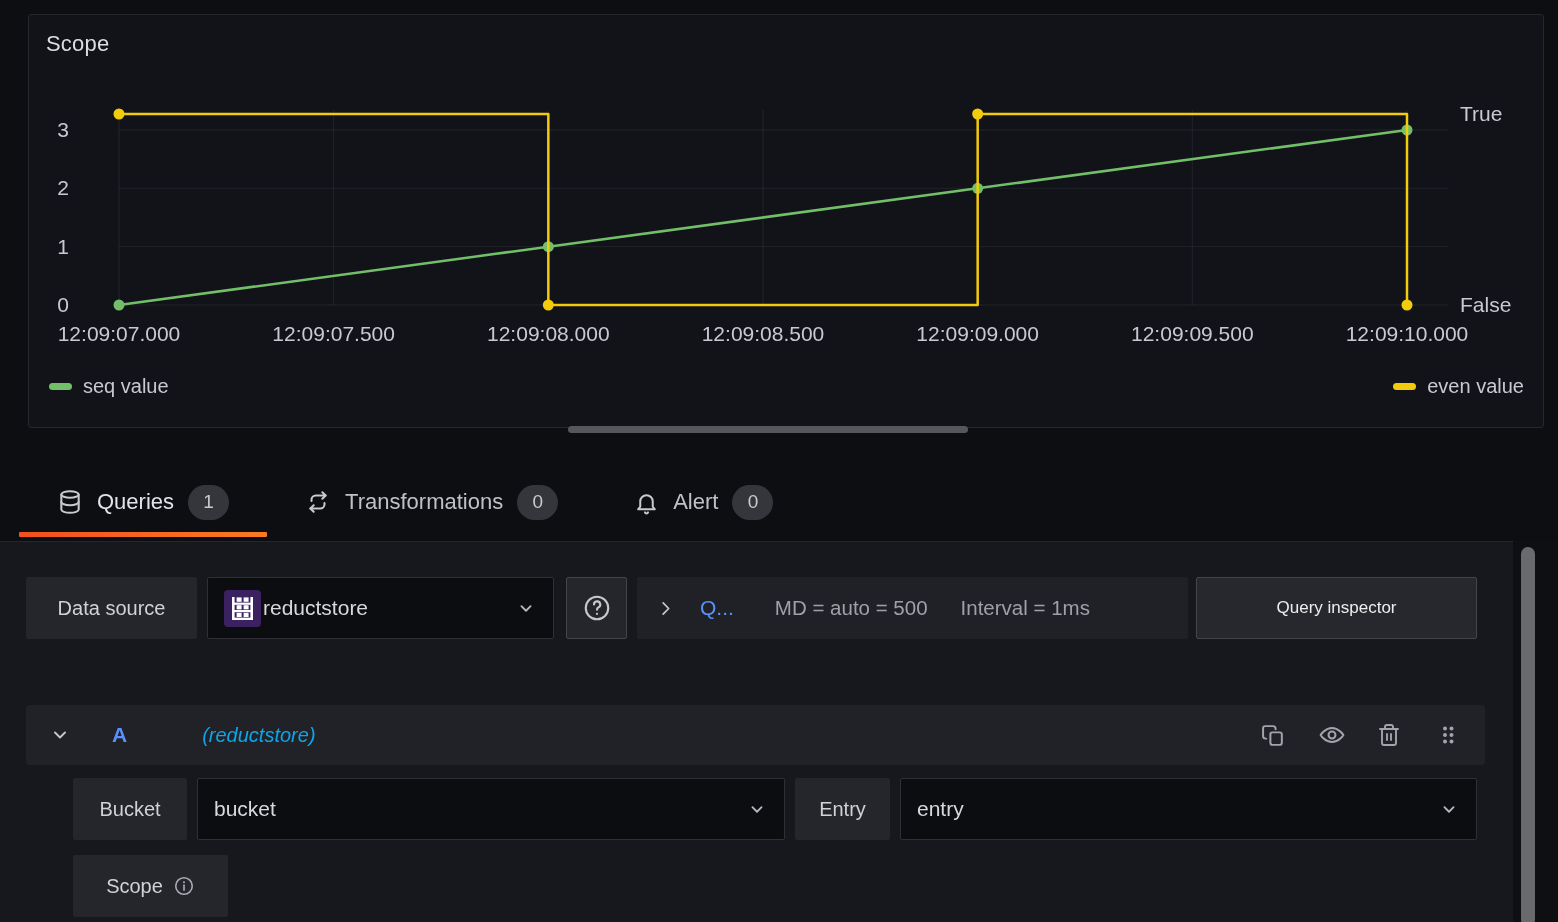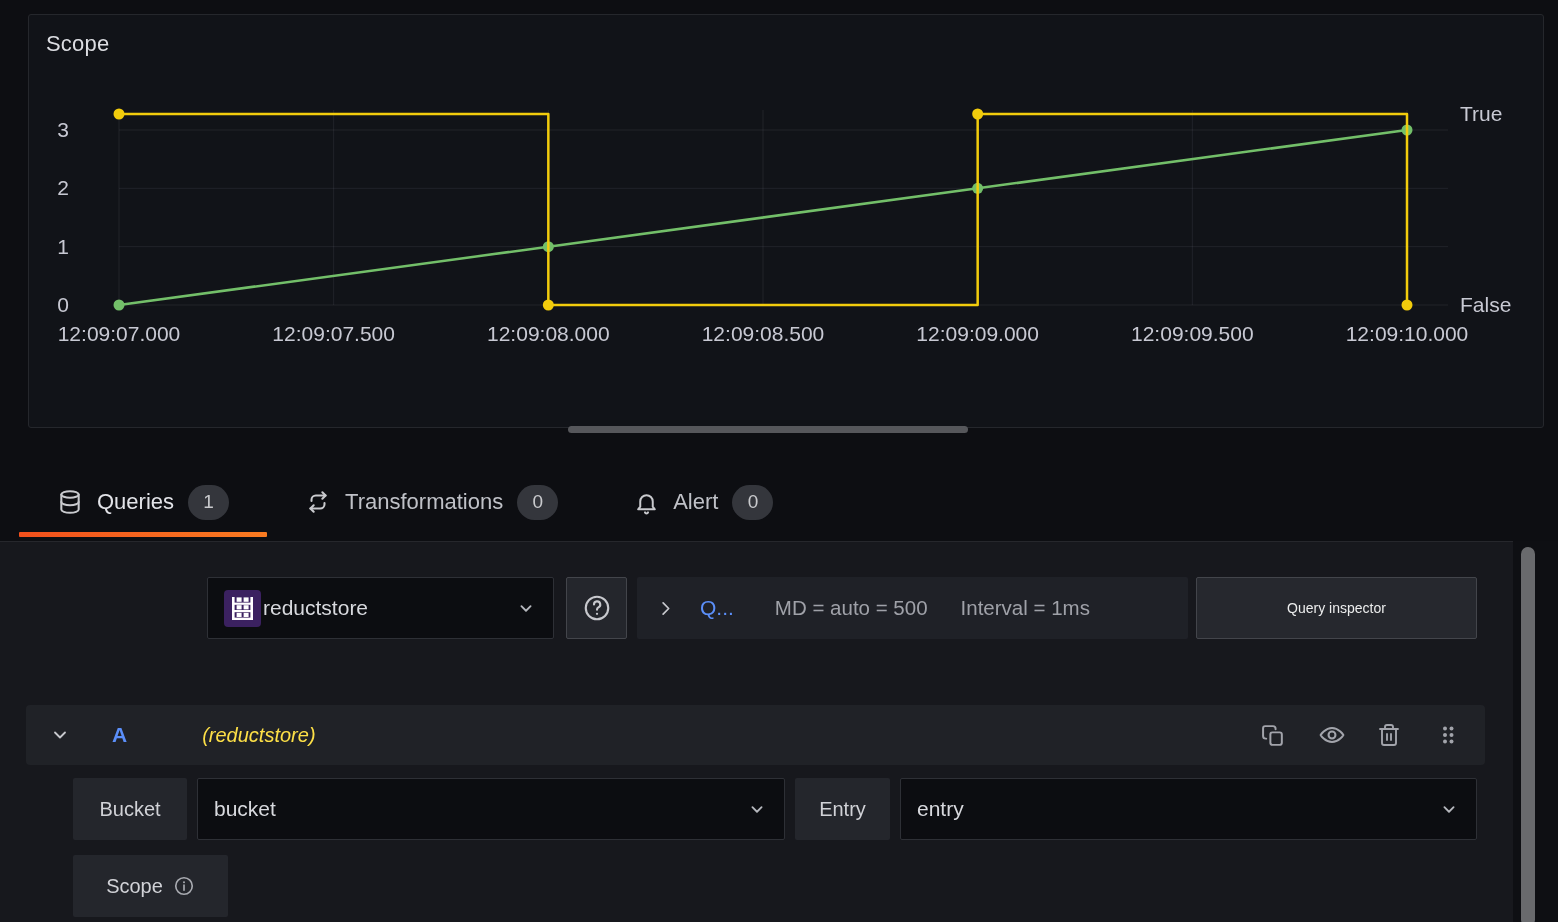--- a/index.html
+++ b/index.html
@@ -32,30 +32,30 @@
            color:#c9cacd; font-size:19px; display:flex; align-items:center; justify-content:center; }
 
   
   #editor { left:0; top:541px; width:1513px; height:381px; background:#17181d; border-top:1px solid #26272c; }
   .label-box { background:#24262c; color:#d1d2d7; font-size:20px; border-radius:2px;
                display:flex; align-items:center; justify-content:center; gap:10px; height:62px; }
   .select { height:62px; background:#0c0d11; border:1px solid #2e3036; border-radius:2px;
             display:flex; align-items:center; padding:0 16px; color:#d8d9de; font-size:21px; cursor:pointer; }
   .select .chev { margin-left:auto; color:#b6b8be; display:flex; }
   .btn { background:#26282e; border:1px solid #43454b; border-radius:2px; color:#eceded;
-         display:flex; align-items:center; justify-content:center; font-size:14px; font-weight:500; cursor:pointer;text-align:center; }
+         display:flex; align-items:center; justify-content:center; font-size:17px; font-weight:500; cursor:pointer;text-align:center; }
 
   #opts-box { left:637px; top:35px; width:551px; height:62px; background:#1f2127; border-radius:2px;
               display:flex; align-items:center; color:#9fa1a8; font-size:20.5px; }
   #opts-box .qlabel { color:#5b8ff9; font-size:21px; font-weight:500; }
 
   #query-row { left:26px; top:163px; width:1459px; height:60px; background:#202227; border-radius:4px;
                display:flex; align-items:center; }
   #query-row .refid { color:#5b8ff9; font-size:21px; font-weight:700; }
-  #query-row .hint { color:#fde047; font-size:20px; font-style:italic; }
+  #query-row .hint { color:#0ea5e9; font-size:20px; font-style:italic; }
   .icon-btn { color:#a2a4ab; display:flex; align-items:center; justify-content:center; cursor:pointer; }
 
   
   #scroll-area { left:1513px; top:541px; width:45px; height:381px; background:#0e0f13; }
   #scroll-thumb { left:1521px; top:547px; width:14px; height:380px; border-radius:8px; background:#696a6d; z-index:4; }
 
   svg.ic { display:block; }
 </style>
 </head>
 <body>
@@ -91,20 +91,30 @@
       <circle cx="519.3333333333333" cy="231.66666666666669" r="5.5" fill="#73bf69"></circle>
       <circle cx="948.6666666666666" cy="173.33333333333334" r="5.5" fill="#73bf69"></circle>
       <circle cx="1378" cy="115" r="5.5" fill="#73bf69"></circle>
       <path d="M90 99 L519.3333333333333 99 L519.3333333333333 290 L948.6666666666666 290 L948.6666666666666 99 L1378 99 L1378 290" fill="none" stroke="#f2cc0c" stroke-width="2.5" stroke-linejoin="round"></path>
       <circle cx="90" cy="99" r="5.5" fill="#f2cc0c"></circle>
       <circle cx="519.3333333333333" cy="290" r="5.5" fill="#f2cc0c"></circle>
       <circle cx="948.6666666666666" cy="99" r="5.5" fill="#f2cc0c"></circle>
       <circle cx="1378" cy="290" r="5.5" fill="#f2cc0c"></circle>
     </svg>
   <div id="panel-title" class="abs">Scope</div>
+  <div id="legend" class="abs">
+    <span class="legend-item">
+      <span class="swatch" style="background: rgb(115, 191, 105);"></span>
+      <span>seq value</span>
+    </span>
+    <span class="legend-item">
+      <span class="swatch" style="background: rgb(242, 204, 12);"></span>
+      <span>even value</span>
+    </span>
+  </div>
 </div>
 
 <div id="drag-bar" class="abs"></div>
 
 <div id="tabbar" class="abs">
   <div class="tab active">
     <span class="ticon">
       <svg class="ic" width="26" height="26" viewBox="0 0 24 24" fill="none" stroke="currentColor" stroke-width="1.9" stroke-linecap="round" stroke-linejoin="round">
           <ellipse cx="12" cy="5" rx="8" ry="3"></ellipse>
           <path d="M4 5v7c0 1.66 3.58 3 8 3s8-1.34 8-3V5"></path>
@@ -133,20 +143,23 @@
           <path d="M10.5 21.5a1.6 1.6 0 0 0 3 0"></path>
         </svg>
     </span>
     <span>Alert</span>
     <span class="badge">0</span>
   </div>
 </div>
 
 <div id="editor" class="abs">
 
+  <div class="label-box abs" style="left:26px; top:35px; width:171px;">
+    <span>Data source</span>
+  </div>
 
   <div class="select abs" style="left:207px; top:35px; width:347px; gap:2px;">
     <span style="display:flex;">
       <svg class="ic" width="37" height="37" viewBox="0 0 37 37">
           <rect width="37" height="37" rx="4" fill="#3b2160"></rect>
           <g fill="#fff">
             <rect x="8" y="7" width="2.6" height="23"></rect>
             <rect x="8" y="12.6" width="21" height="2.2"></rect>
             <rect x="8" y="20" width="21" height="2.2"></rect>
             <rect x="8" y="27.6" width="21" height="2.4"></rect>

